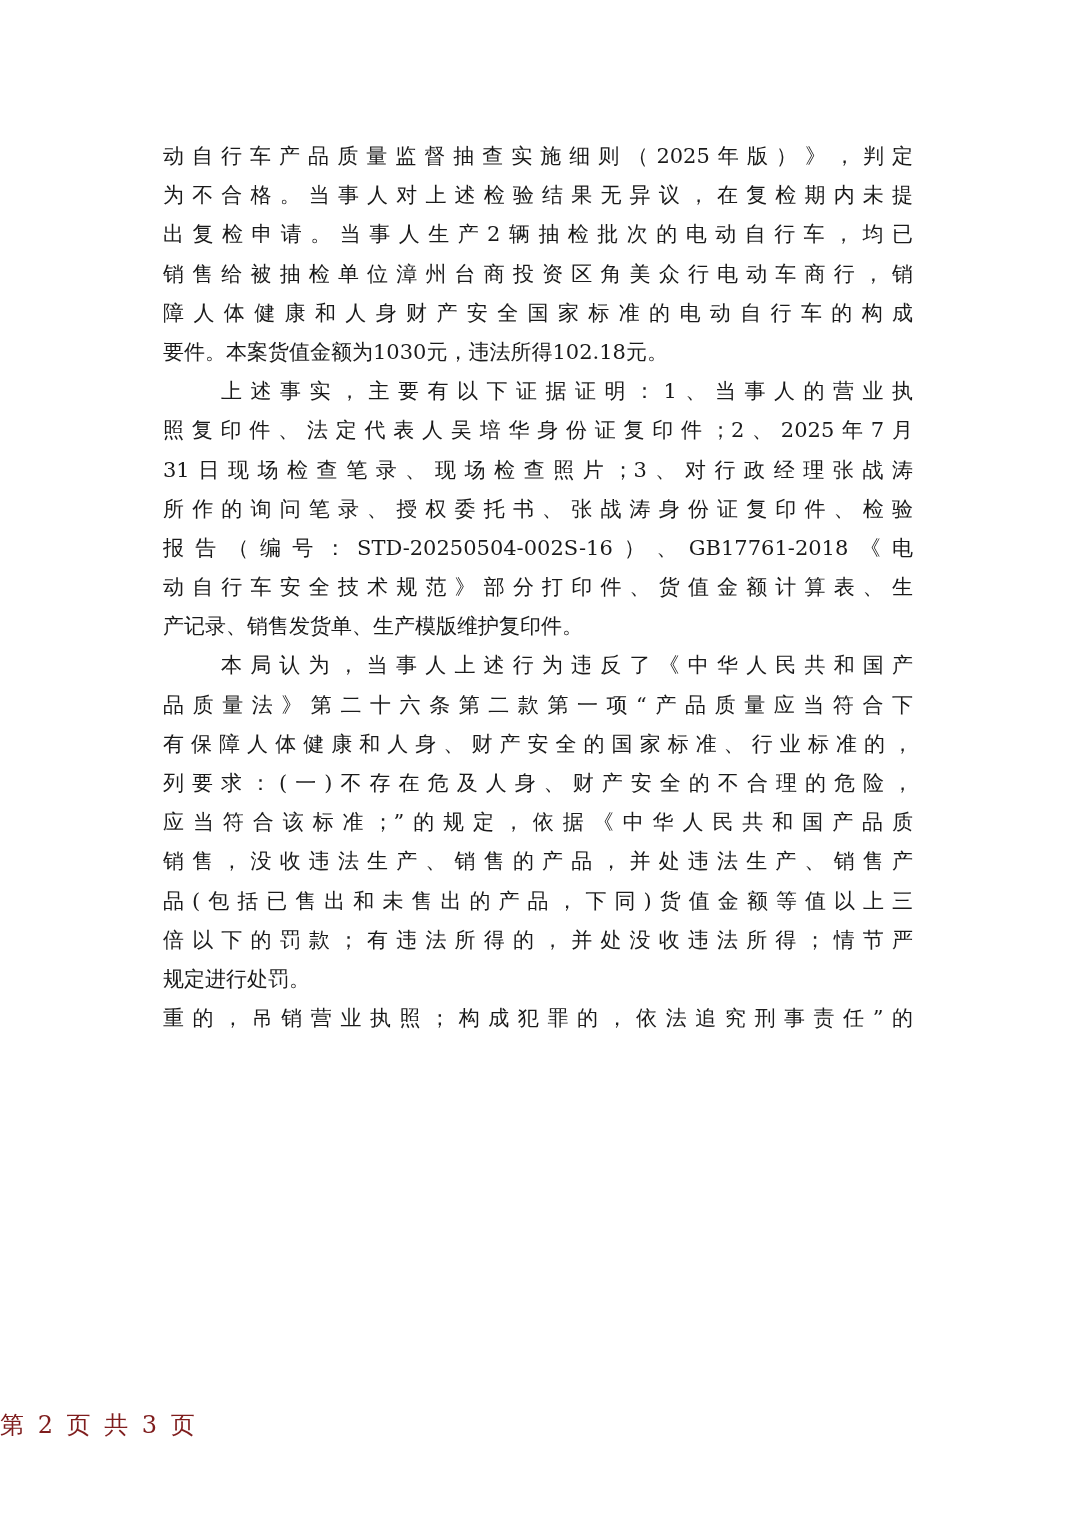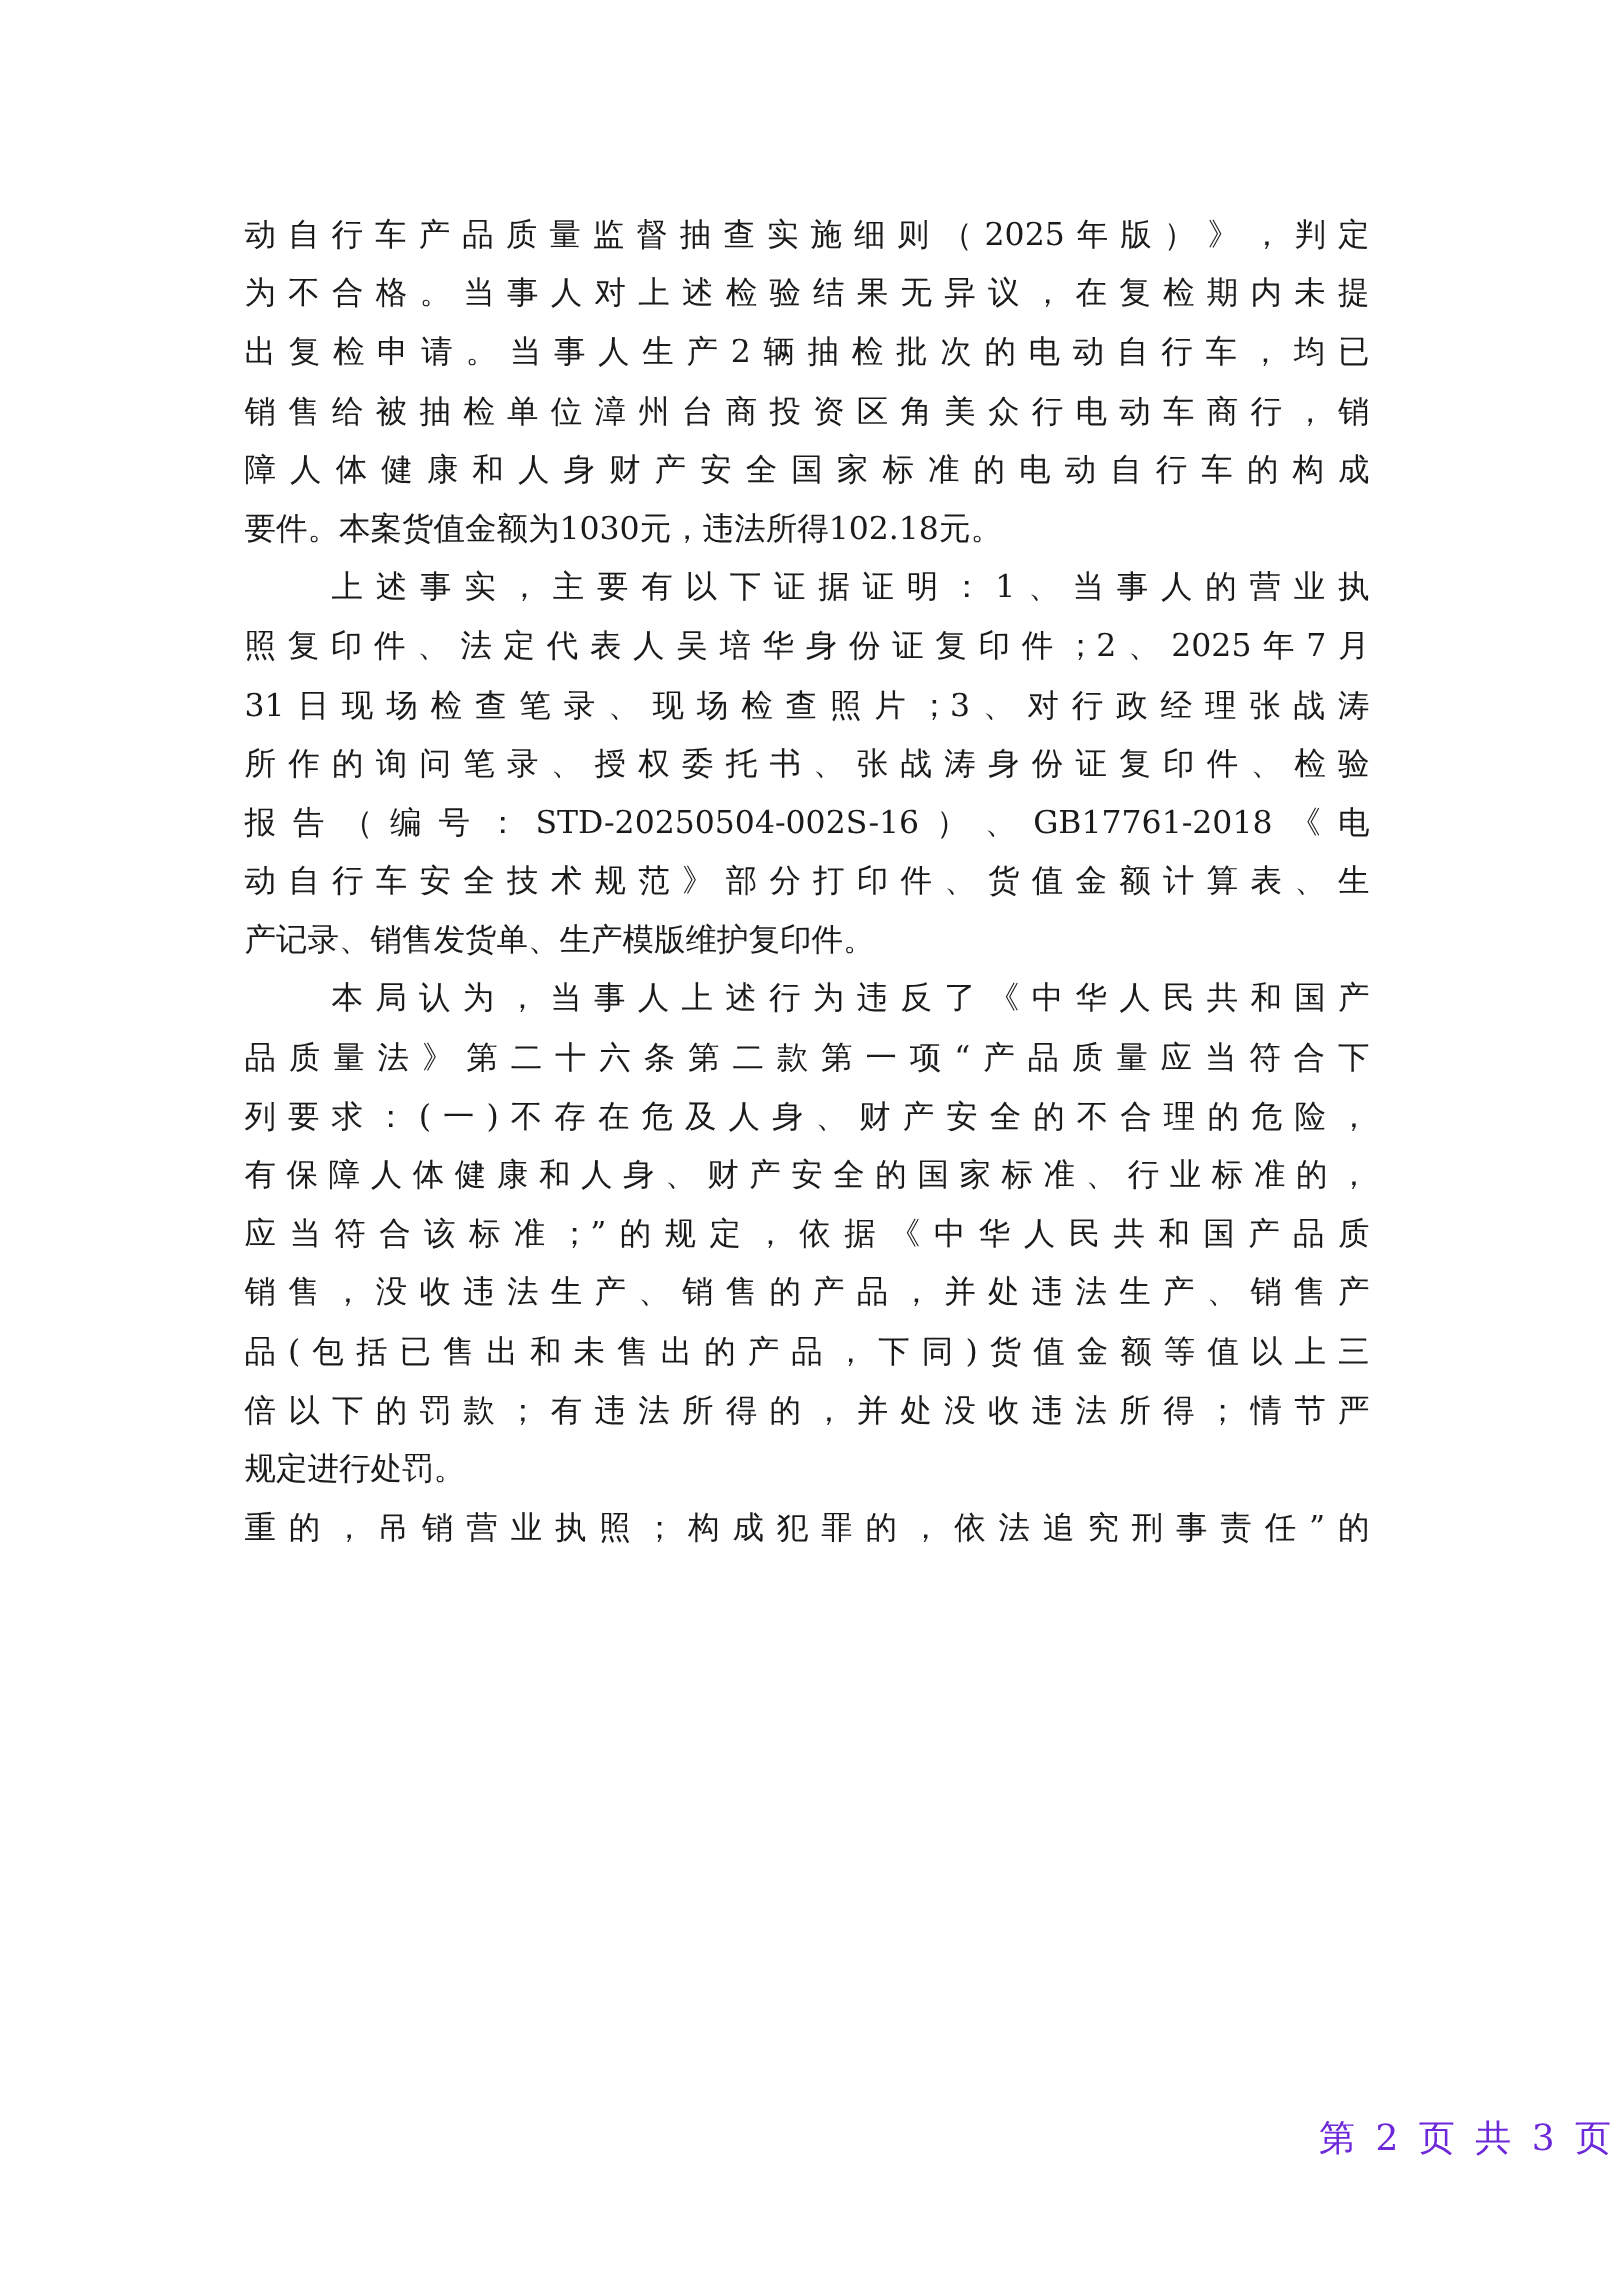--- a/index.html
+++ b/index.html
@@ -34,24 +34,24 @@
       text-align-last: left;
     }
     .line.indent {
       padding-left: 58px;
     }
     .footer {
       position: absolute;
       left: 0;
       width: 1074px;
       top: 1410px;
-      text-align: right;
+      text-align: left;
       font-size: 24px;
       line-height: 30px;
-      color: #6d28d9;
+      color: #7f1d1d;
       word-spacing: 6px;
     }
   </style>
 </head>
 <body>
 
 <div class="page">
 
   <div>
     <div class="line">动自行车产品质量监督抽查实施细则（2025年版）》，判定</div>
@@ -69,22 +69,22 @@
     <div class="line">所作的询问笔录、授权委托书、张战涛身份证复印件、检验</div>
     <div class="line">报告（编号：STD-20250504-002S-16）、GB17761-2018《电</div>
     <div class="line">动自行车安全技术规范》部分打印件、货值金额计算表、生</div>
     <div class="line last">产记录、销售发货单、生产模版维护复印件。</div>
   </div>
 
 
   <div>
     <div class="line indent">本局认为，当事人上述行为违反了《中华人民共和国产</div>
     <div class="line">品质量法》第二十六条第二款第一项“产品质量应当符合下</div>
+    <div class="line">有保障人体健康和人身、财产安全的国家标准、行业标准的，</div>
     <div class="line">列要求：(一)不存在危及人身、财产安全的不合理的危险，</div>
-    <div class="line">有保障人体健康和人身、财产安全的国家标准、行业标准的，</div>
     <div class="line">应当符合该标准；”的规定，依据《中华人民共和国产品质</div>
     <div class="line">销售，没收违法生产、销售的产品，并处违法生产、销售产</div>
     <div class="line">品(包括已售出和未售出的产品，下同)货值金额等值以上三</div>
     <div class="line">倍以下的罚款；有违法所得的，并处没收违法所得；情节严</div>
     <div class="line last">规定进行处罚。</div>
     <div class="line">重的，吊销营业执照；构成犯罪的，依法追究刑事责任”的</div>
   </div>
 
 </div>
 

